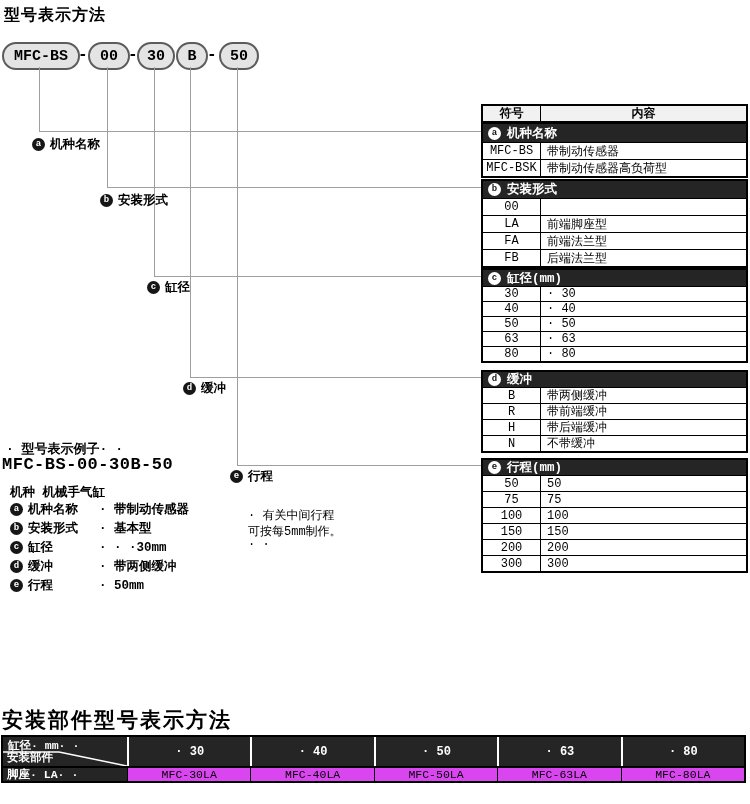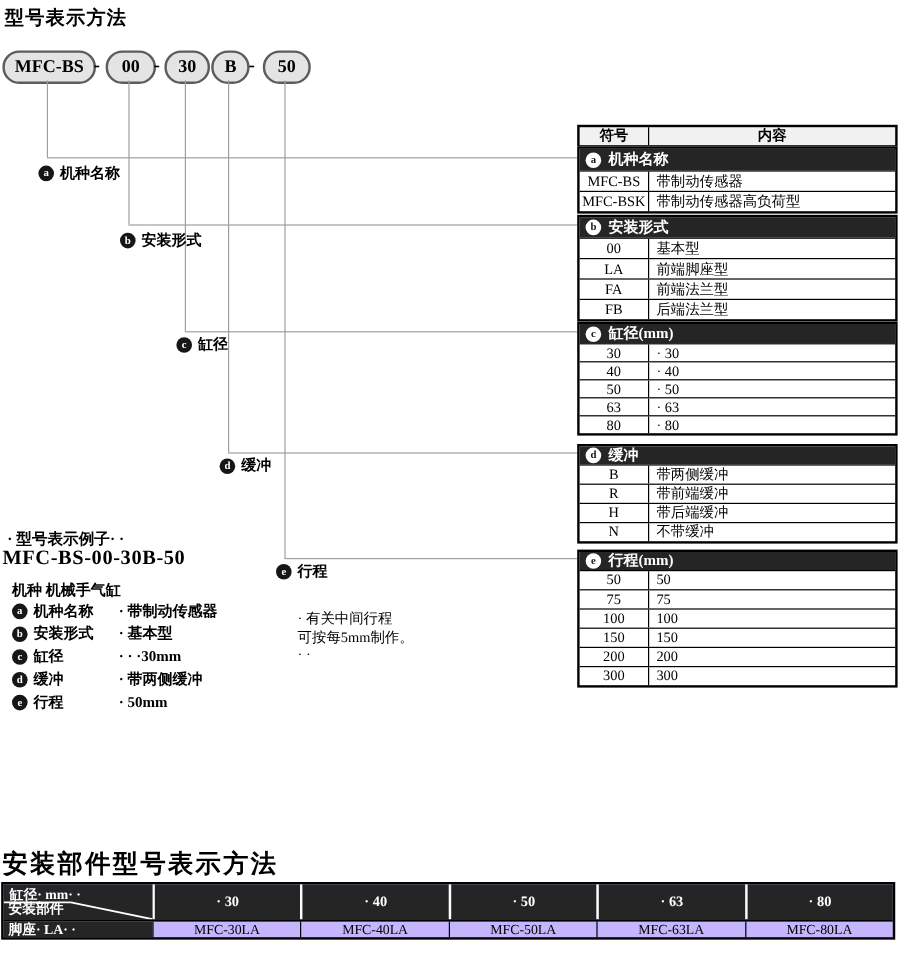--- a/index.html
+++ b/index.html
@@ -1,17 +1,17 @@
 <!DOCTYPE html>
 <html><head>
 <meta charset="utf-8">
 <style>
   html,body{margin:0;padding:0;background:#fff;}
   #page{position:relative;width:750px;height:804px;background:#ffffff;overflow:hidden;
-        font-family:Liberation Serif, serif;color:#000;}
+        font-family:Liberation Mono, monospace;color:#000;}
   .pg-title{position:absolute;font-size:16px;font-weight:bold;letter-spacing:1px;}
 
   
   .oval{position:absolute;height:24px;background:#e4e4e4;border:2px solid #5c5c5c;border-radius:14px;
         display:flex;align-items:center;justify-content:center;font-weight:bold;font-size:15px;}
   .dash{position:absolute;font-weight:bold;font-size:16px;}
 
   
   .vline{position:absolute;width:1px;background:#9f9f9f;}
   .hline{position:absolute;height:1px;background:#9f9f9f;}
@@ -39,21 +39,21 @@
   
   .ex-title{position:absolute;left:6px;top:440px;font-size:13px;font-weight:bold;}
   .ex-model{position:absolute;left:2px;top:455px;font-size:17px;font-weight:bold;letter-spacing:0.5px;}
   .ex-sub{position:absolute;left:10px;top:484px;font-size:12.5px;font-weight:bold;}
   .ex-row{position:absolute;left:10px;display:flex;align-items:center;font-size:12.5px;font-weight:bold;white-space:nowrap;}
   .ex-row .lbl{width:62px;margin-left:5px;}
   .ex-row .val{margin-left:9px;}
 
   
   .bt-title{position:absolute;left:2px;top:706px;font-size:21px;font-weight:bold;letter-spacing:2px;}
-  .mtable{position:absolute;left:1px;top:735px;width:745px;border:2px solid #000;box-sizing:border-box;background:#c4b5fd;}
+  .mtable{position:absolute;left:1px;top:735px;width:745px;border:2px solid #000;box-sizing:border-box;background:#d946ef;}
   .mt-hrow{display:flex;height:29px;border-bottom:2px solid #000;}
   .mt-corner{width:124px;position:relative;background:#252525;color:#fff;flex:0 0 124px;}
   .mt-ct{position:absolute;top:1px;left:5px;font-size:11.5px;font-weight:bold;white-space:nowrap;}
   .mt-cb{position:absolute;bottom:1px;left:4px;font-size:11.5px;font-weight:bold;white-space:nowrap;}
   .mt-hcell{flex:1;background:#252525;color:#fff;border-left:2px solid #fff;display:flex;align-items:center;
             justify-content:center;font-size:12px;font-weight:bold;}
   .mt-row{display:flex;height:13px;font-size:11.5px;}
   .mt-row.second{border-top:1px solid #000;}
   .mt-label{width:124px;flex:0 0 124px;background:#252525;color:#fff;display:flex;align-items:center;
             padding-left:4px;font-weight:bold;box-sizing:border-box;white-space:nowrap;}
@@ -130,21 +130,20 @@
     </div>
   </div>
 
   <div class="sec" style="top:179px;--hh:17px;--rh:16px;">
     <div class="sec-h">
       <span class="badge inv">b</span>
       <span>安装形式</span>
     </div>
     <div class="sec-row">
       <div class="s">00</div>
-      <div class="c">基本型</div>
     </div>
     <div class="sec-row">
       <div class="s">LA</div>
       <div class="c">前端脚座型</div>
     </div>
     <div class="sec-row">
       <div class="s">FA</div>
       <div class="c">前端法兰型</div>
     </div>
     <div class="sec-row">

